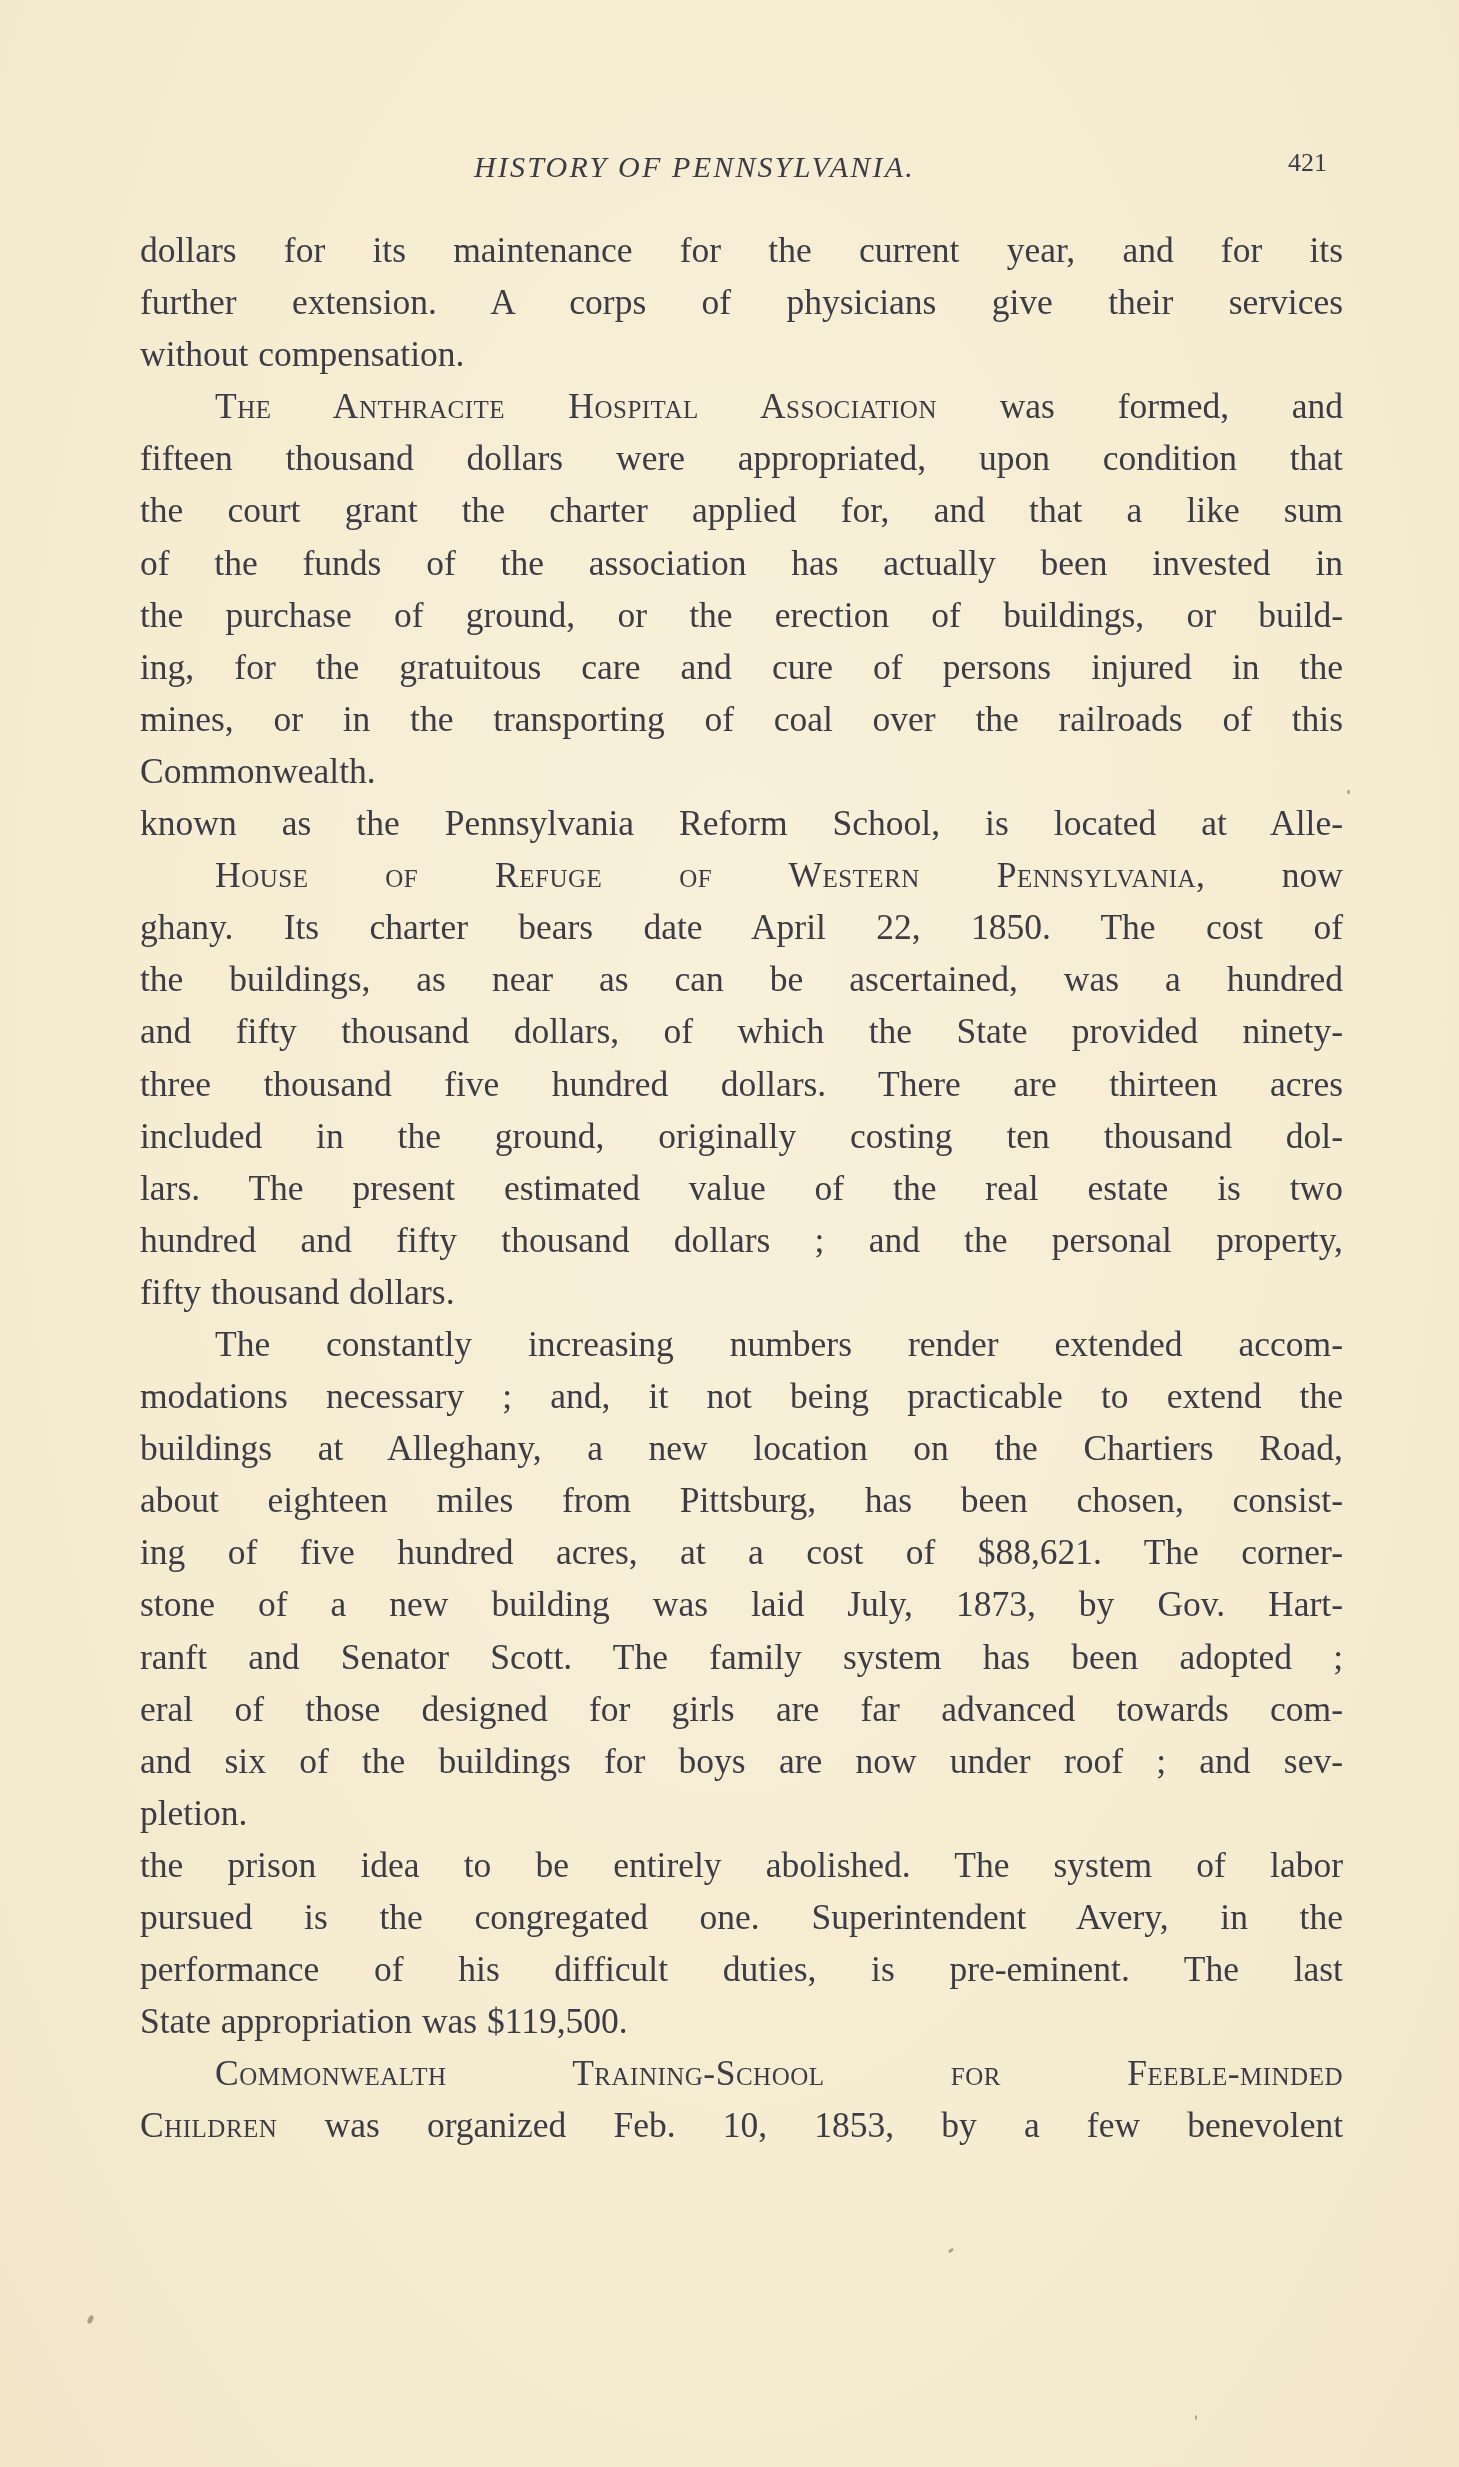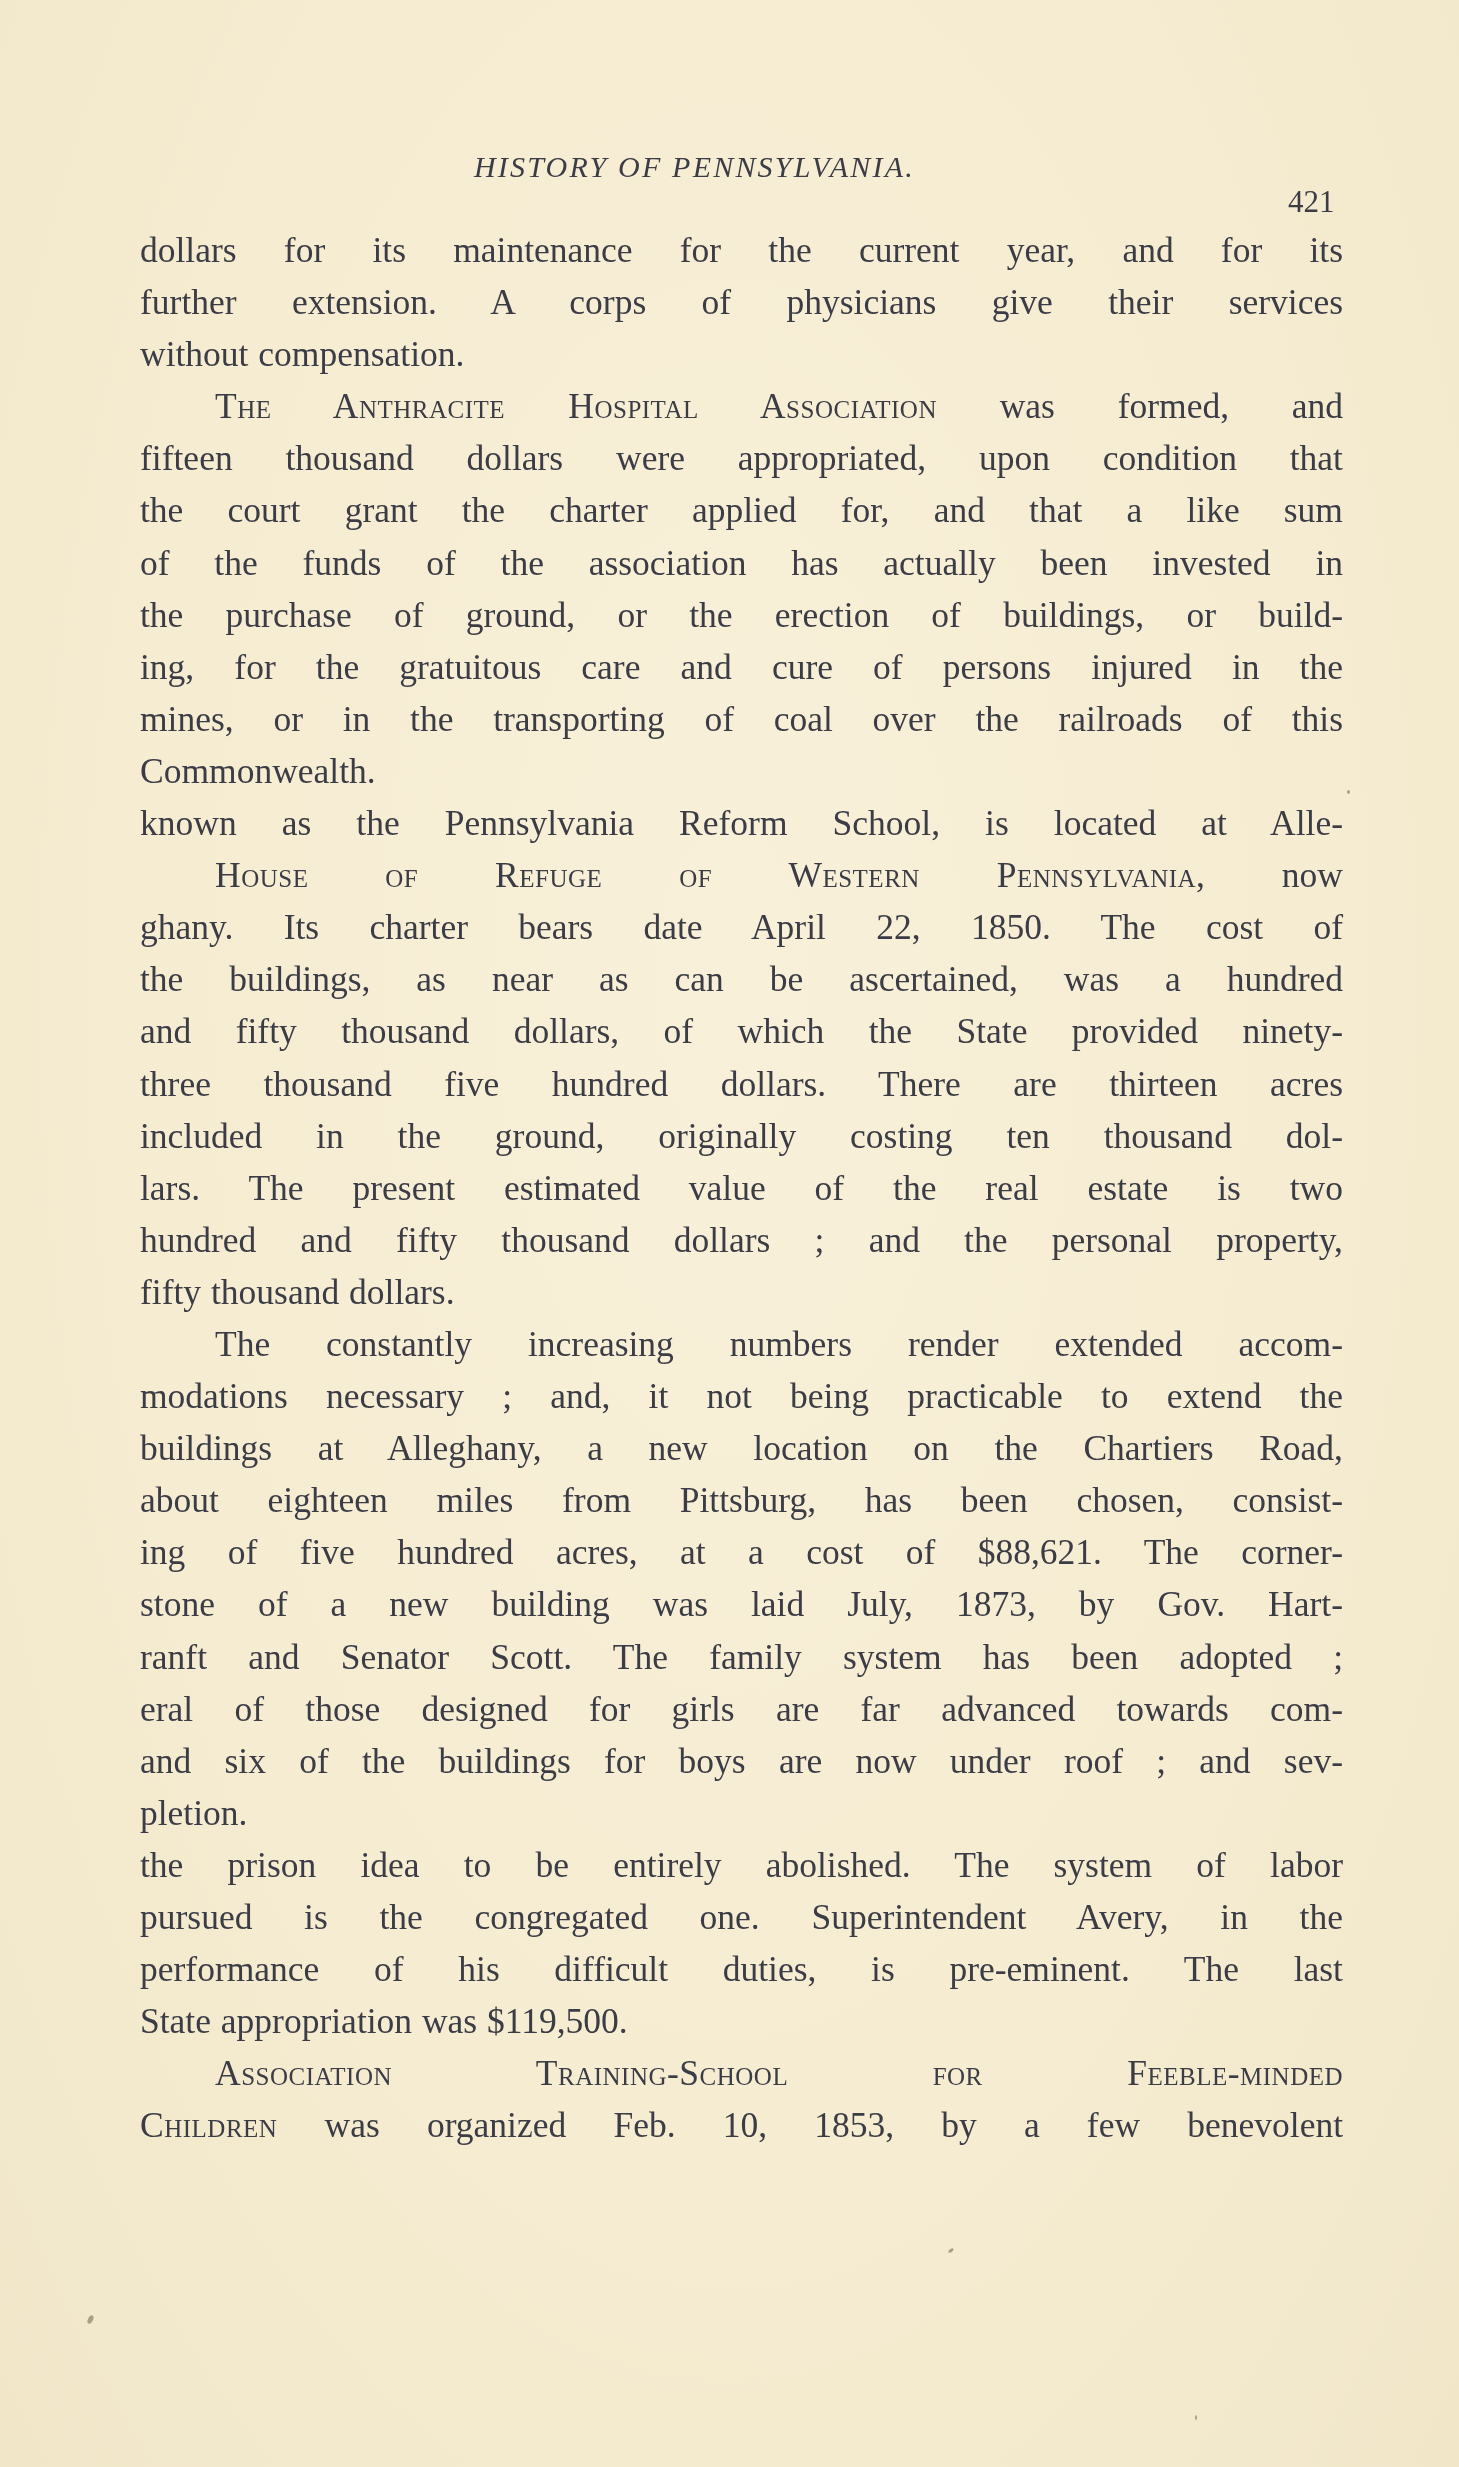--- a/index.html
+++ b/index.html
@@ -17,22 +17,21 @@
   .running-head {
     position:absolute; left:4px; top:150px; width:1212px; height:40px;
   }
   .rh-title {
     position:absolute; left:470px; top:0;
     font-style:italic; font-size:30px; letter-spacing:2.2px;
     font-family:"Liberation Serif", serif;
   }
   .rh-page {
     position:absolute; left:1284px; top:-2px;
-    font-size:31px;
-    margin-top:36px;
+    font-size:26px;
   }
   .body-text {
     position:absolute; left:140px; top:224px; width:1203px;
     font-size:35.5px; line-height:52.1px;
   }
   .line {
     display:block; height:52.1px; white-space:nowrap;
     text-align:justify; text-align-last:justify;
     word-spacing:1px;
   }
@@ -97,21 +96,21 @@
   </div>
 
   <div>
     <span class="line">the prison idea to be entirely abolished. The system of labor</span>
     <span class="line">pursued is the congregated one. Superintendent Avery, in the</span>
     <span class="line">performance of his difficult duties, is pre-eminent. The last</span>
     <span class="line last">State appropriation was $119,500.</span>
   </div>
 
   <div>
-    <span class="line indent sc"><span>Association</span> <span>Training-School</span> <span>for</span> <span>Feeble-minded</span></span>
+    <span class="line indent sc"><span>Commonwealth</span> <span>Training-School</span> <span>for</span> <span>Feeble-minded</span></span>
     <span class="line"><span class="sc">Children</span> <span>was organized Feb. 10, 1853, by a few benevolent</span></span>
   </div>
 </div>
 
 <div class="speck" style="left:88px;top:2315px;width:5px;height:9px;transform:rotate(25deg);"></div>
 <div class="speck" style="left:948px;top:2249px;width:6px;height:3px;transform:rotate(-35deg);"></div>
 <div class="speck" style="left:1347px;top:790px;width:3px;height:4px;"></div>
 <div class="speck" style="left:1195px;top:2415px;width:2px;height:5px;"></div>
 
 </body></html>

